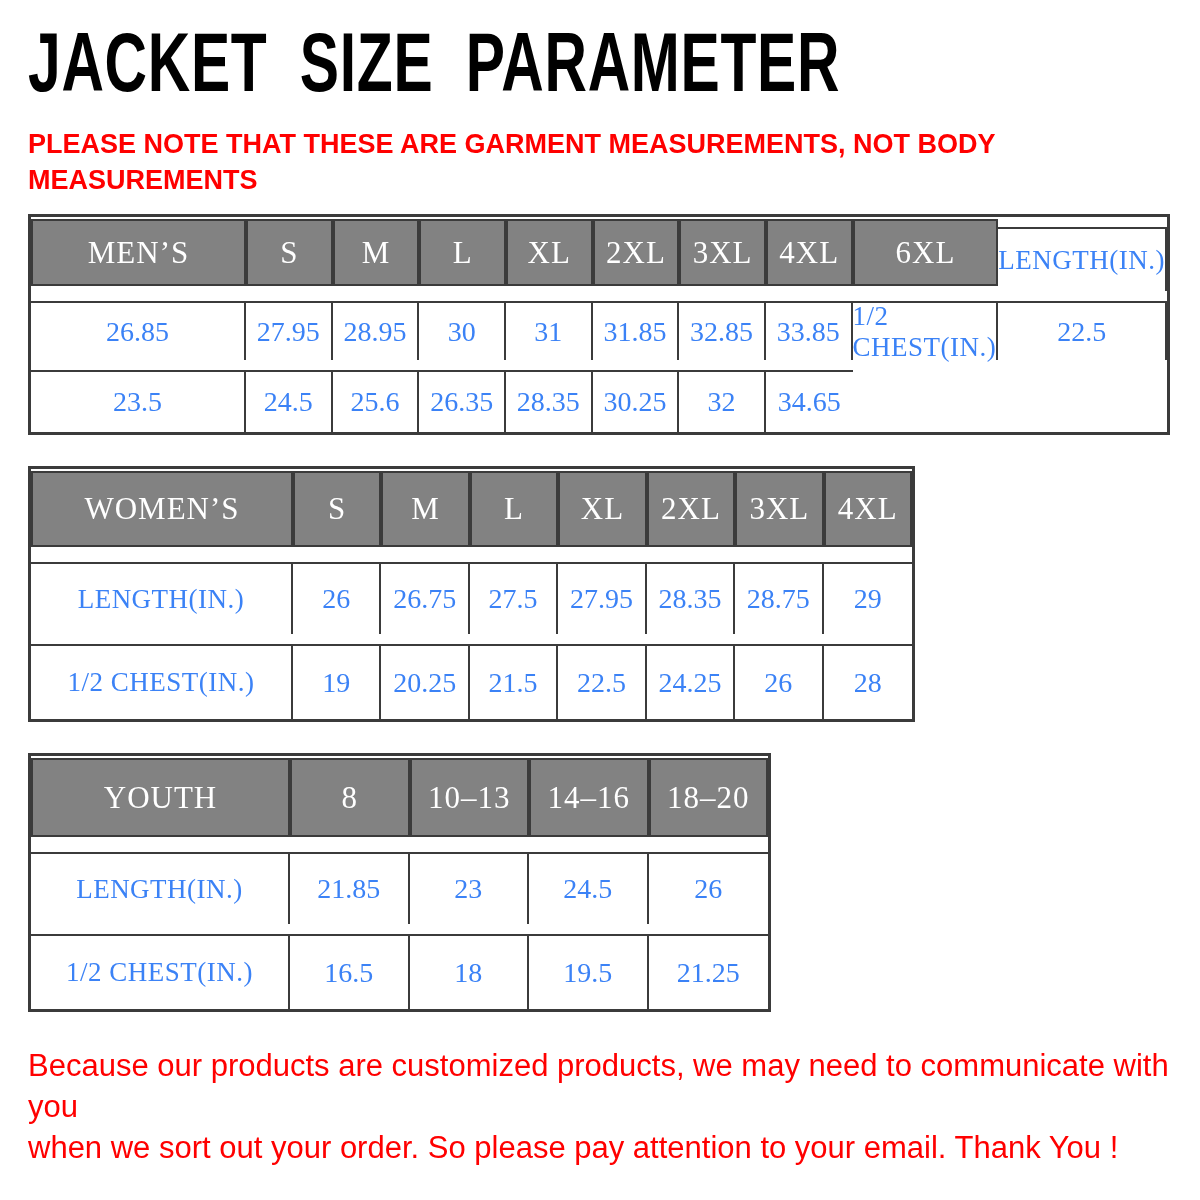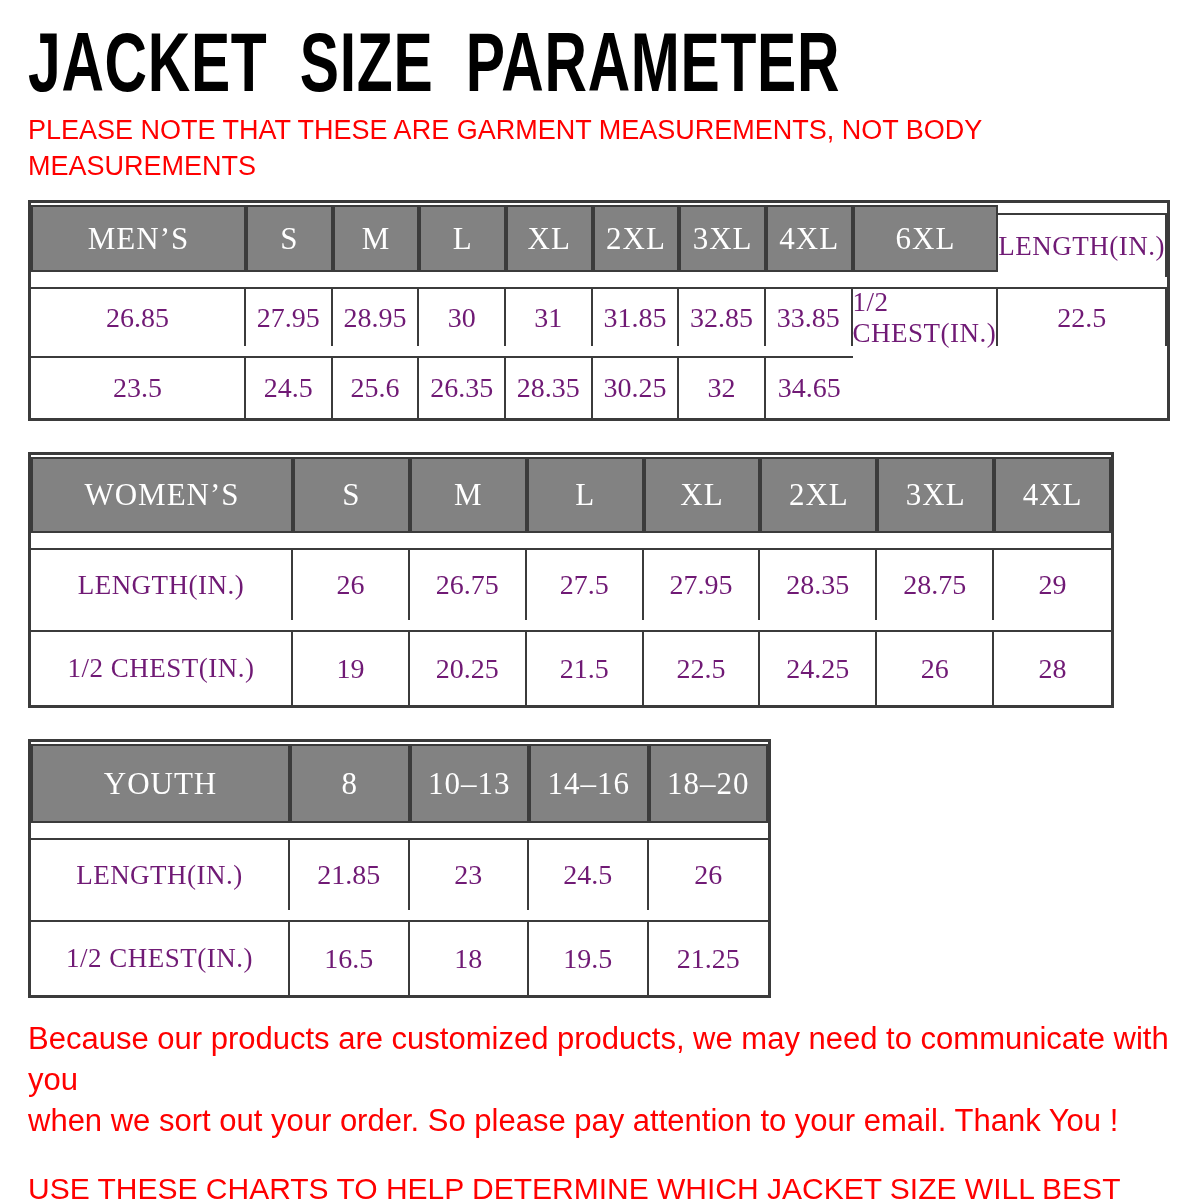--- a/index.html
+++ b/index.html
@@ -34,41 +34,42 @@
     line-height: 80px;
     font-weight: bold;
     color: #000;
     letter-spacing: 1px;
     word-spacing: 22px;
     transform: scaleX(0.70);
     transform-origin: 0 50%;
   }
   
   .note {
-    margin-top: 10px;
+    margin-top: 24px;
     color: var(--red);
     font-size: 27px;
     line-height: 36px;
     letter-spacing: 0px;
+    font-weight: bold;
   }
   
   .size-table {
     display: grid;
     border: 3px solid var(--border);
     background: #ffffff;
     font-family: Liberation Serif, serif;
   }
   .size-table.mens {
     width: 1142px;
     grid-template-columns: 215px repeat(9, 1fr);
     grid-template-rows: 74px 69px 72px;
     margin-top: 16px;
   }
   .size-table.womens {
-    width: 1086px;
+    width: 887px;
     grid-template-columns: 262px repeat(7, 1fr);
     grid-template-rows: 83px 82px 85px;
     margin-top: 31px;
   }
   .size-table.youth {
     width: 743px;
     grid-template-columns: 259px repeat(4, 1fr);
     grid-template-rows: 86px 82px 85px;
     margin-top: 31px;
   }
@@ -82,32 +83,32 @@
     justify-content: center;
     font-size: 31px;
     letter-spacing: 1px;
   }
   .cell {
     display: flex;
     align-items: center;
     justify-content: center;
     border-top: 2px solid var(--border);
     border-right: 2px solid var(--border);
-    color: #701a75;
+    color: #3b82f6;
     font-size: 28px;
     margin-top: 10px;
   }
   .cell.last-col { border-right: none; }
   .cell.row-label {
     font-size: 27px;
     letter-spacing: 0.5px;
   }
   
   .footer-para {
-    margin-top: 20px;
+    margin-top: 33px;
     color: var(--red);
     font-size: 31px;
     line-height: 41px;
   }
   .footer-caps {
     margin-top: 31px;
     color: var(--red);
     font-size: 30px;
     letter-spacing: 0px;
   }

